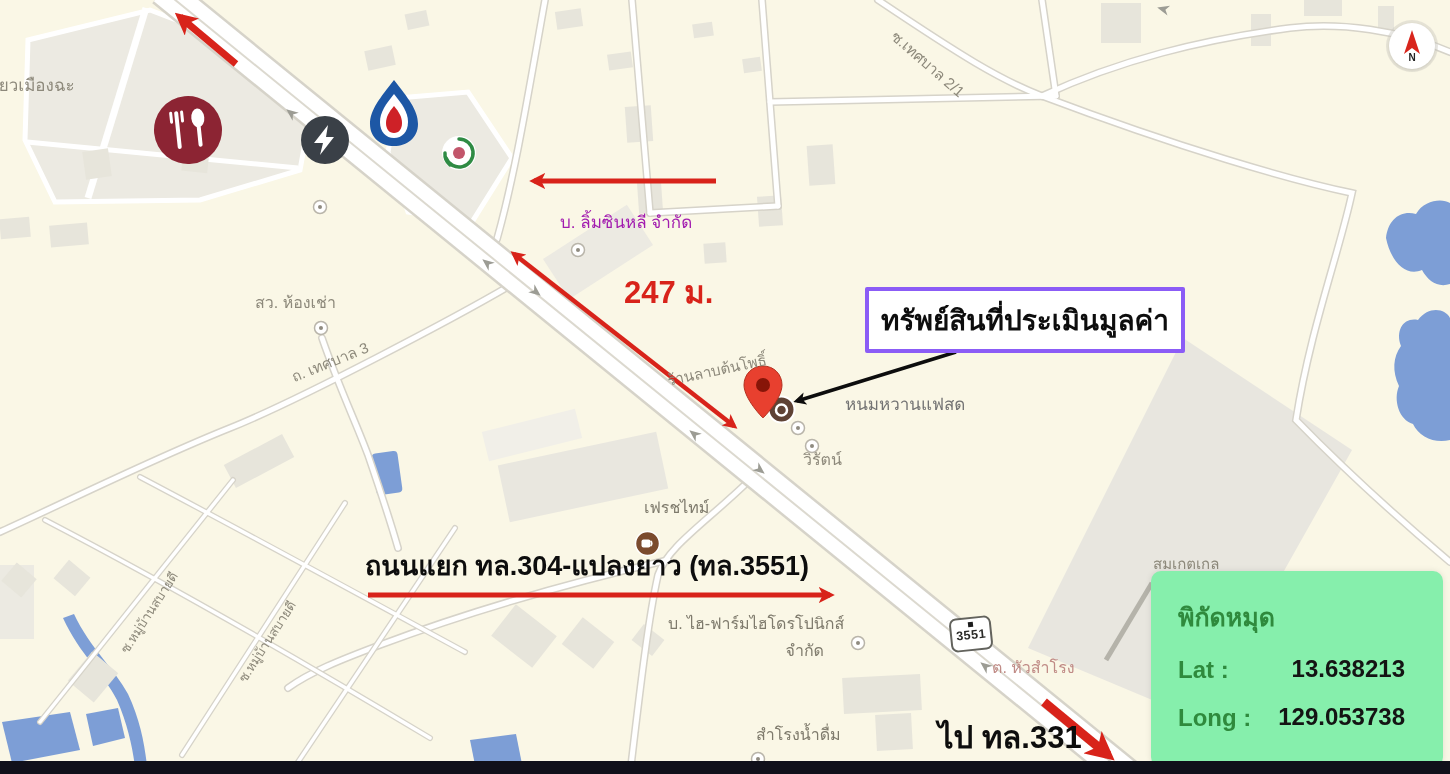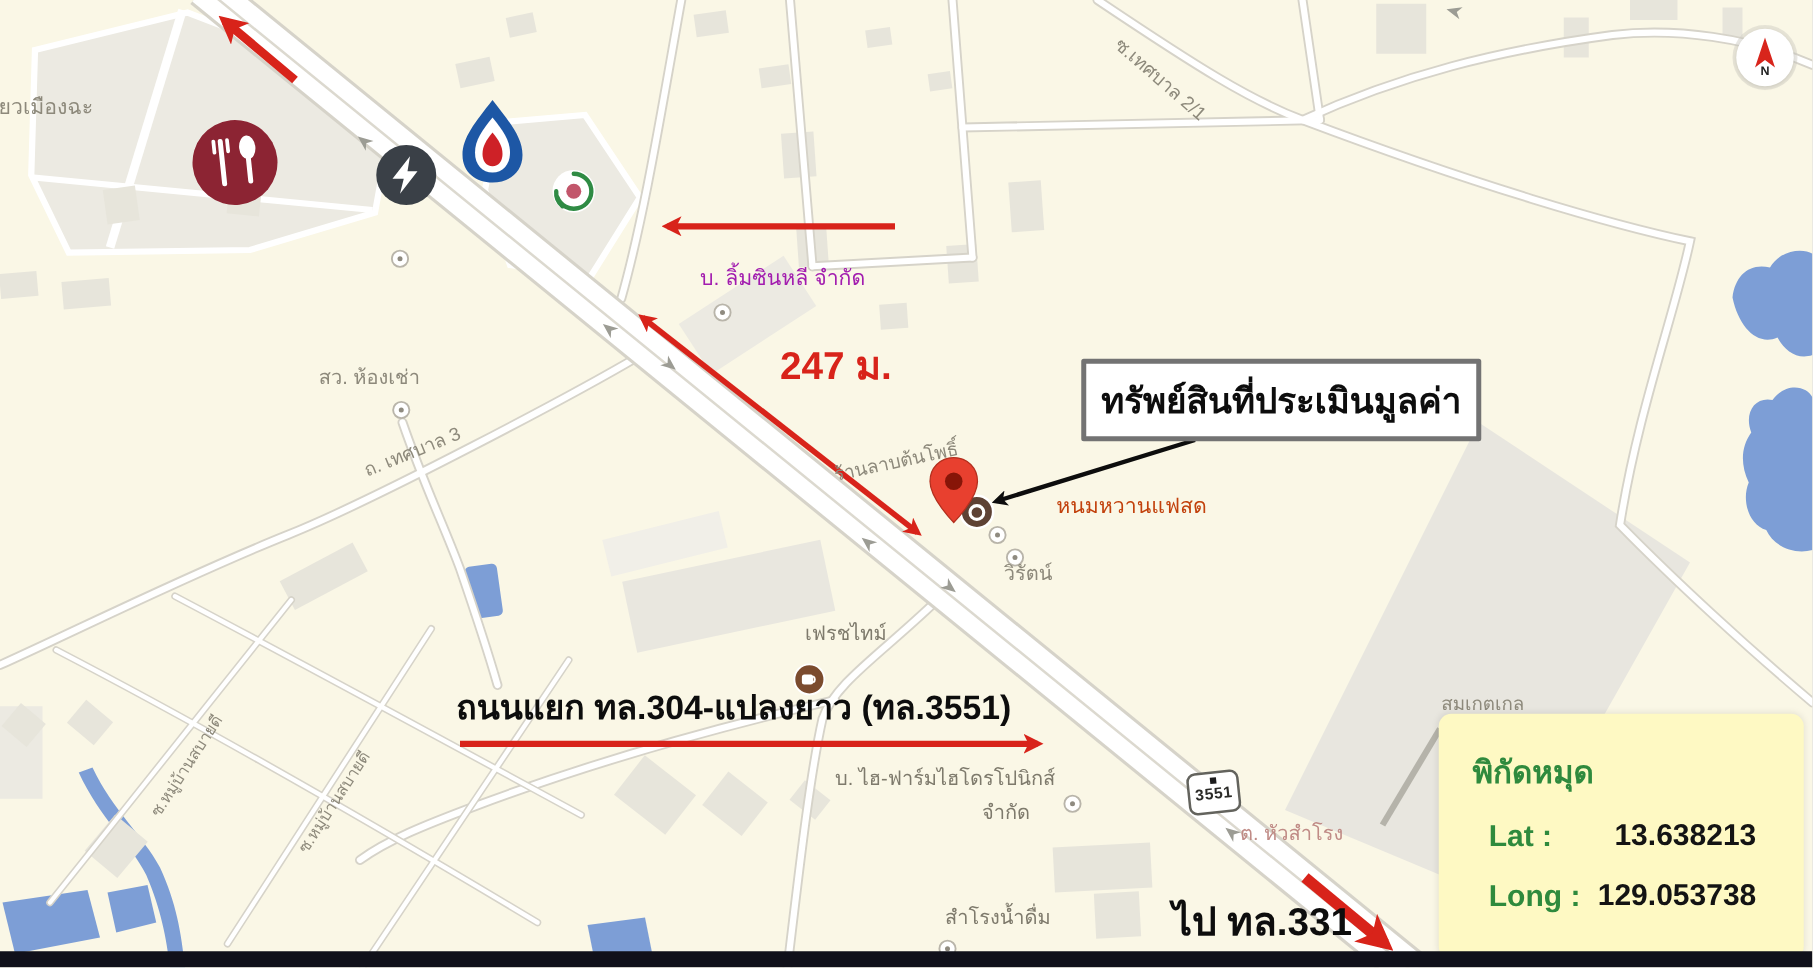--- a/index.html
+++ b/index.html
@@ -9,30 +9,30 @@
     font-family:"Liberation Sans","DejaVu Sans",sans-serif;
   }
   #map svg.layer{position:absolute;left:0;top:0;}
   .icon{position:absolute;}
   .lbl{position:absolute;white-space:nowrap;color:#8D897B;font-size:16px;line-height:1.15;}
   .lbl.center{transform:translate(-50%,-50%);}
   .ann{position:absolute;white-space:nowrap;font-weight:700;color:#0d0d0d;line-height:1.1;}
   .red{color:#D8231A;}
   #property-box{
     position:absolute;left:865px;top:287px;width:312px;height:58px;
-    background:#fff;border:4px solid #737373;border-radius:2px;
+    background:#fff;border:4px solid #8b5cf6;border-radius:2px;
     display:flex;align-items:center;justify-content:center;
     font-weight:700;font-size:28px;color:#0d0d0d;white-space:nowrap;
   }
   #coord-card{
     position:absolute;left:1151px;top:571px;width:292px;height:196px;
-    background:#fef9c3;border-radius:10px;box-shadow:0 0 6px rgba(0,0,0,.10);
+    background:#86efac;border-radius:10px;box-shadow:0 0 6px rgba(0,0,0,.10);
   }
   #coord-card .t{position:absolute;left:27px;top:26px;font-weight:700;font-size:25px;color:#2F8A3D;}
-  #coord-card .k{position:absolute;left:27px;font-weight:700;font-size:24px;color:#2F8A3D;margin-left:13px;}
+  #coord-card .k{position:absolute;left:27px;font-weight:700;font-size:24px;color:#2F8A3D;}
   #coord-card .v{position:absolute;right:38px;font-weight:700;font-size:24px;color:#141414;}
   #route-shield{
     position:absolute;left:950px;top:617px;width:42px;height:34px;
     background:#fff;border:2.5px solid #63635D;border-radius:7px;
     transform:rotate(-6deg);box-sizing:border-box;text-align:center;
   }
   #route-shield .dot{width:5px;height:5px;background:#1c1c1c;margin:3px auto 0;}
   #route-shield .num{font-size:12.5px;font-weight:700;color:#2b2b28;letter-spacing:.5px;line-height:1.3;}
   #compass{
     position:absolute;left:1389px;top:23px;width:46px;height:46px;border-radius:50%;
@@ -269,21 +269,21 @@
     <line x1="1044" y1="702" x2="1108" y2="755" stroke="#D8231A" stroke-width="9" marker-end="url(#mr)"></line>
     <line x1="956" y1="352" x2="797" y2="401" stroke="#0d0d0d" stroke-width="3.5" marker-end="url(#mb)"></line>
   </svg>
 
   <span class="lbl" style="left:-18px;top:76px;font-size:17px">เตี๋ยวเมืองฉะ</span>
   <span class="lbl" style="left:255px;top:294px">สว. ห้องเช่า</span>
   <span class="lbl center" style="left:330px;top:362px;font-size:15px;transform:translate(-50%,-50%) rotate(-22deg)">ถ. เทศบาล 3</span>
   <span class="lbl center" style="left:928px;top:64px;font-size:15px;transform:translate(-50%,-50%) rotate(41deg)">ซ.เทศบาล 2/1</span>
   <span class="lbl" style="left:560px;top:213px;font-size:17px;color:#a21caf">บ. ลิ้มซินหลี จำกัด</span>
   <span class="lbl center" style="left:717px;top:370px;font-size:15px;transform:translate(-50%,-50%) rotate(-12deg)">ร้านลาบต้นโพธิ์</span>
-  <span class="lbl" style="left:845px;top:395px;font-size:17px;color:#c2410c">หนมหวานแฟสด</span>
+  <span class="lbl" style="left:845px;top:395px;font-size:17px;color:#737373">หนมหวานแฟสด</span>
   <span class="lbl" style="left:803px;top:451px">วิรัตน์</span>
   <span class="lbl" style="left:644px;top:499px;color:#7E7A6C">เฟรชไทม์</span>
   <span class="lbl" style="left:668px;top:615px;width:178px;text-align:left;color:#7E7A6C">บ. ไฮ-ฟาร์มไฮโดรโปนิกส์</span>
   <span class="lbl" style="left:668px;top:642px;width:156px;text-align:right;color:#7E7A6C">จำกัด</span>
   <span class="lbl" style="left:756px;top:726px;color:#7E7A6C">สำโรงน้ำดื่ม</span>
   <span class="lbl" style="left:992px;top:659px;color:#C08B86">ต. หัวสำโรง</span>
   <span class="lbl" style="left:1153px;top:555px;font-size:15px">สมเกตเกล</span>
   <span class="lbl" style="left:1160px;top:747px;font-size:15px">บ. นพเกตกรุ๊ป</span>
   <span class="lbl center" style="left:150px;top:613px;font-size:13px;transform:translate(-50%,-50%) rotate(-57deg)">ซ.หมู่บ้านสบายดี</span>
   <span class="lbl center" style="left:268px;top:642px;font-size:13px;transform:translate(-50%,-50%) rotate(-57deg)">ซ.หมู่บ้านสบายดี</span>

